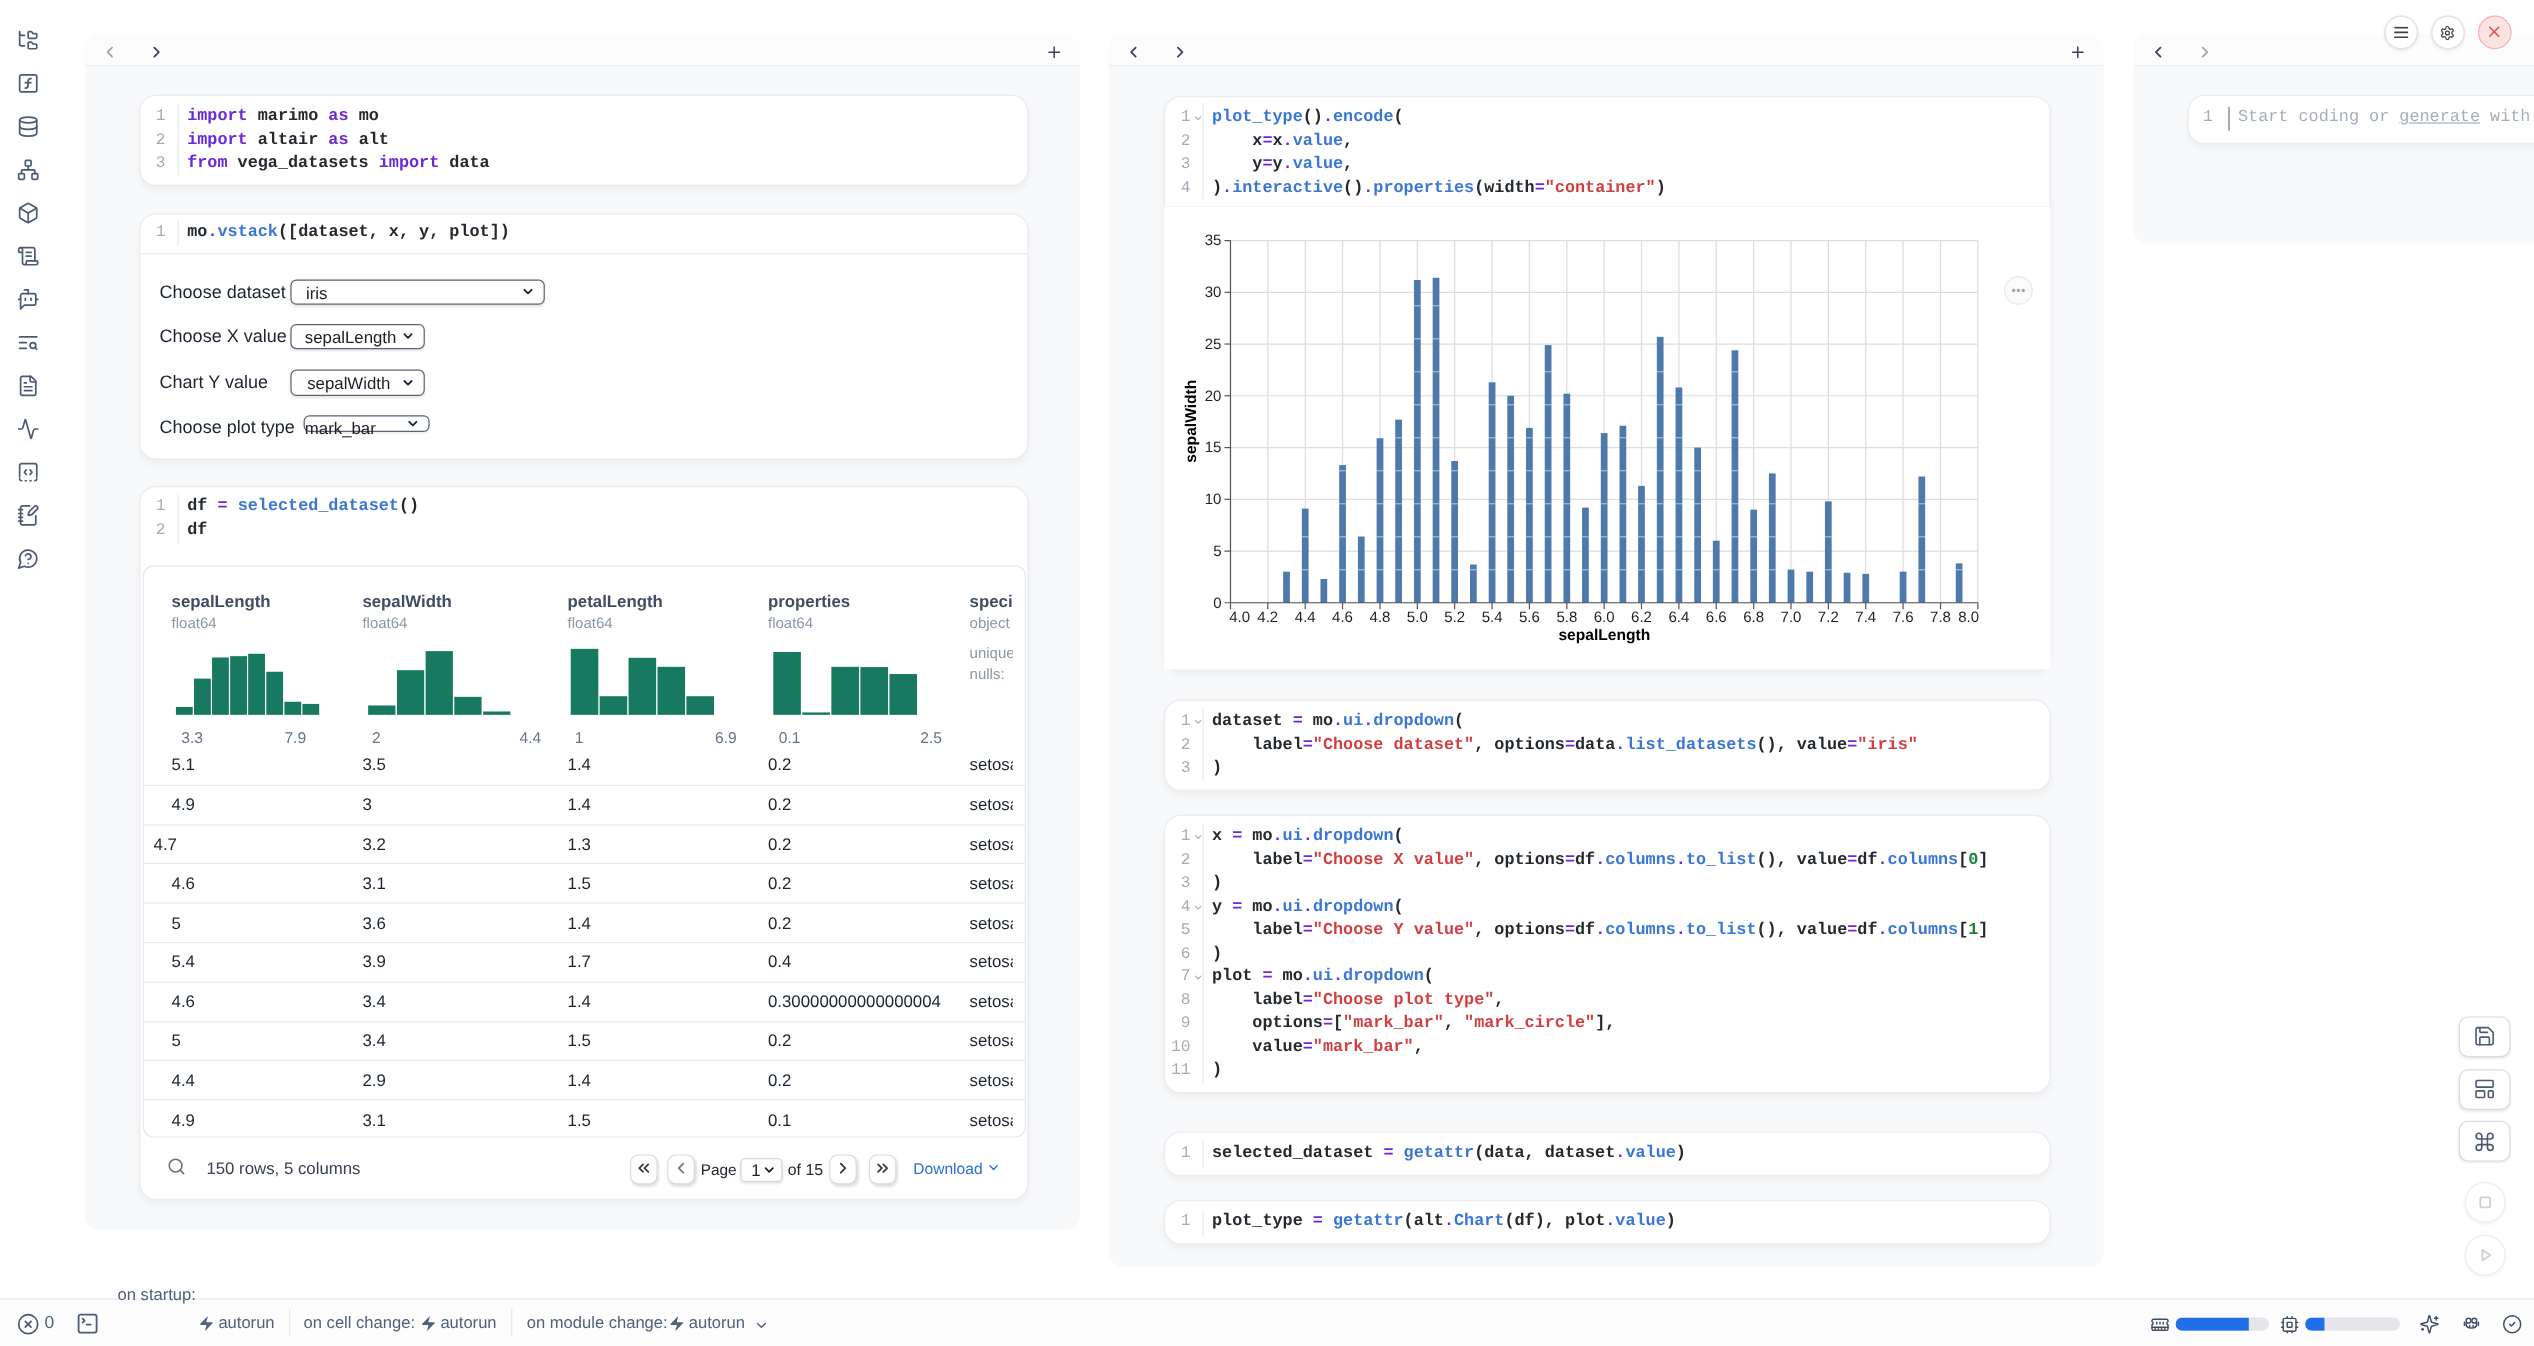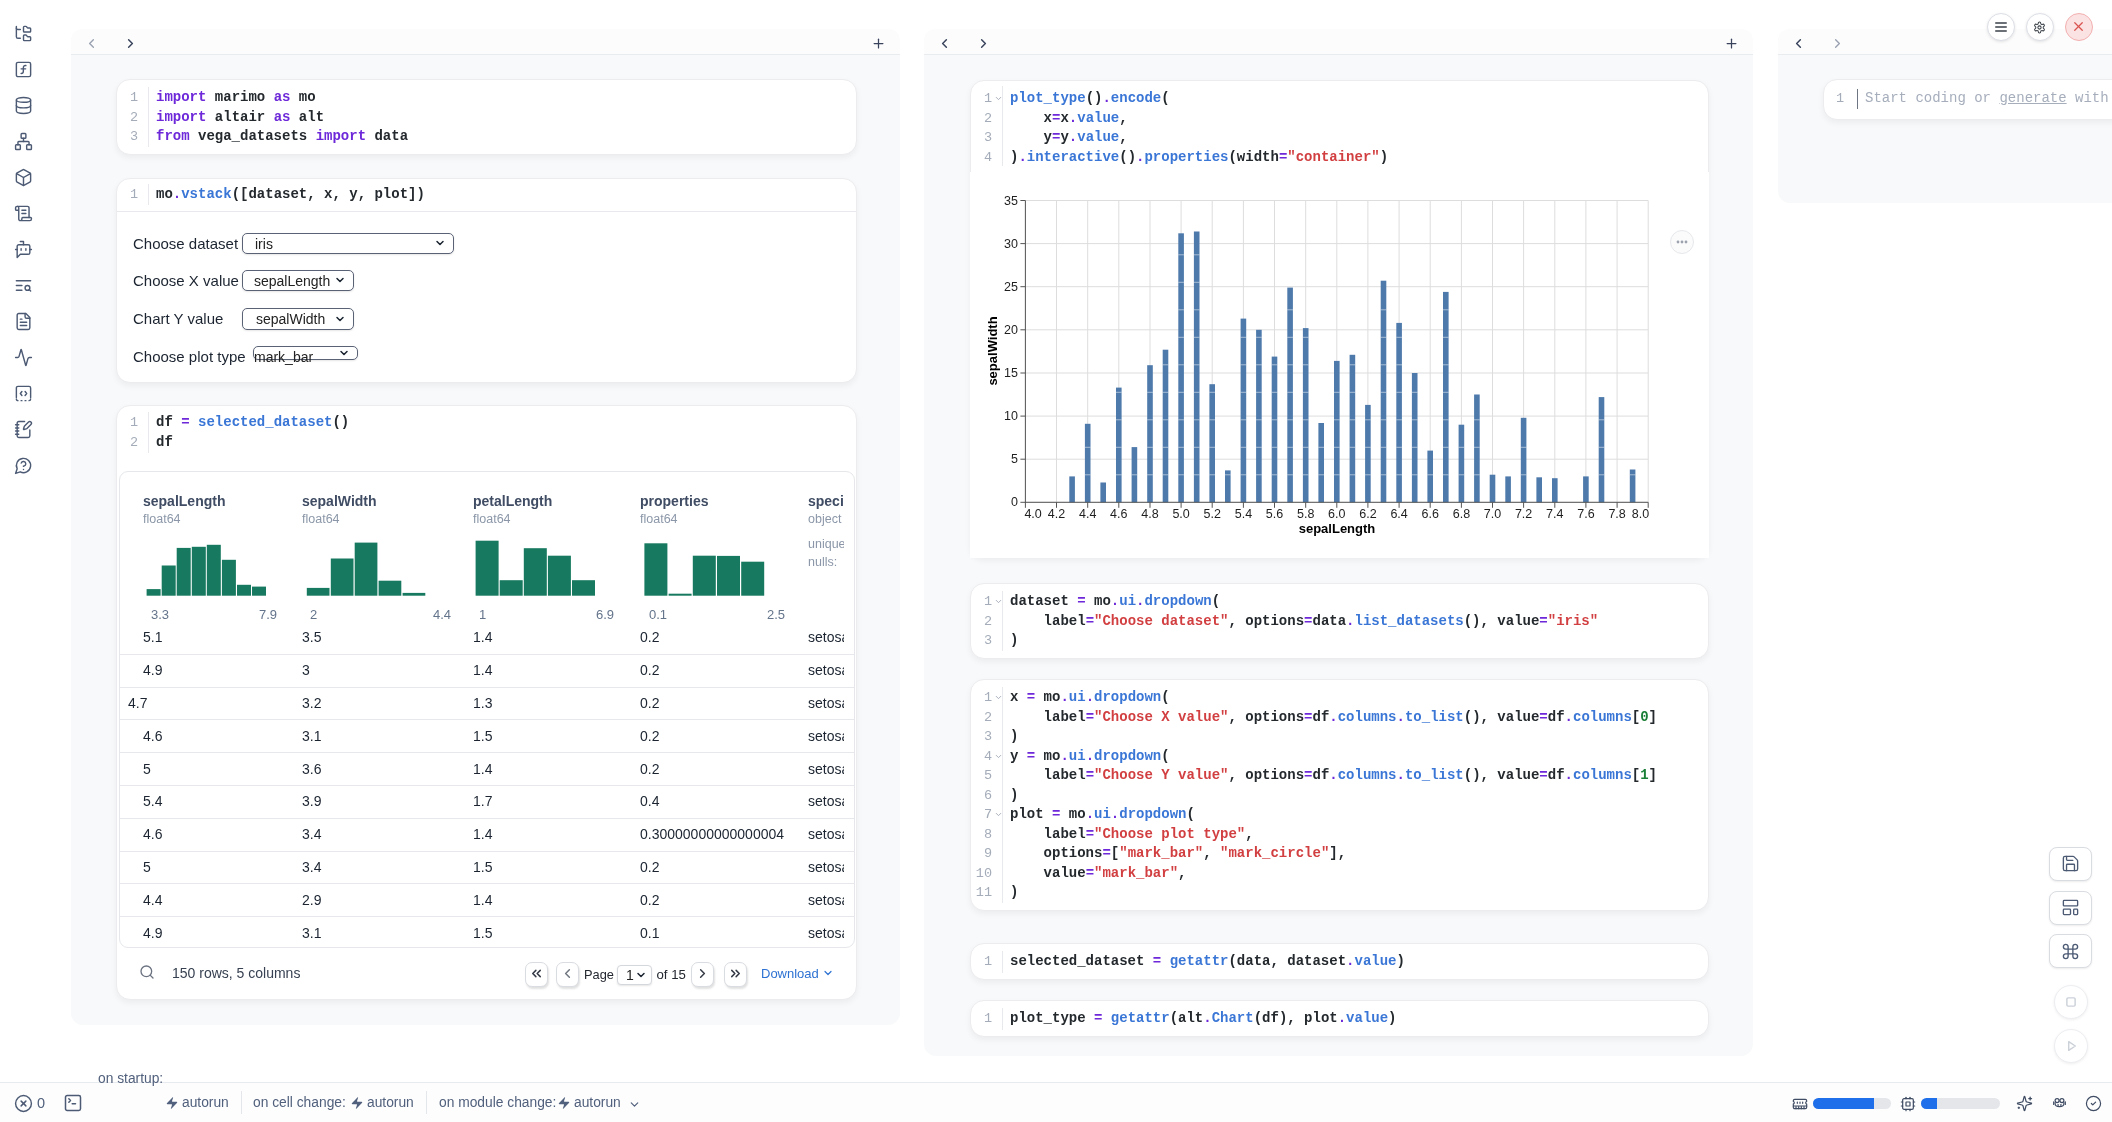--- a/index.html
+++ b/index.html
@@ -227,21 +227,21 @@
       <rect x="403.8" y="76.2" width="23.0" height="47.5" fill="#17795f"></rect>
       <rect x="427.9" y="83.7" width="23.0" height="40.0" fill="#17795f"></rect>
       <rect x="452.0" y="108.2" width="23.0" height="15.5" fill="#17795f"></rect>
       <rect x="524.4" y="71.3" width="23.0" height="52.4" fill="#17795f"></rect>
       <rect x="548.6" y="121.7" width="23.0" height="2.0" fill="#17795f"></rect>
       <rect x="572.8" y="83.7" width="23.0" height="40.0" fill="#17795f"></rect>
       <rect x="597.0" y="83.9" width="23.0" height="39.8" fill="#17795f"></rect>
       <rect x="621.2" y="89.7" width="23.0" height="34.0" fill="#17795f"></rect>
     </svg>
 <div class="abs tgray" style="left:31px;top:134.5px;font-size:13px;color:#64748b">3.3</div>
-<div class="abs tgray" style="left:117px;top:134.5px;width:40px;text-align:right;font-size:13px;color:#64748b">7.9</div>
+<div class="abs tgray" style="left:117px;top:134.5px;width:40px;text-align:left;font-size:13px;color:#64748b">7.9</div>
 <div class="abs tgray" style="left:190px;top:134.5px;font-size:13px;color:#64748b">2</div>
 <div class="abs tgray" style="left:291px;top:134.5px;width:40px;text-align:right;font-size:13px;color:#64748b">4.4</div>
 <div class="abs tgray" style="left:359px;top:134.5px;font-size:13px;color:#64748b">1</div>
 <div class="abs tgray" style="left:454px;top:134.5px;width:40px;text-align:right;font-size:13px;color:#64748b">6.9</div>
 <div class="abs tgray" style="left:529px;top:134.5px;font-size:13px;color:#64748b">0.1</div>
 <div class="abs tgray" style="left:625px;top:134.5px;width:40px;text-align:right;font-size:13px;color:#64748b">2.5</div>
 <div class="abs ttxt" style="left:23px;top:157.4px">5.1</div>
 <div class="abs ttxt" style="left:182px;top:157.4px">3.5</div>
 <div class="abs ttxt" style="left:353px;top:157.4px">1.4</div>
 <div class="abs ttxt" style="left:520px;top:157.4px">0.2</div>

